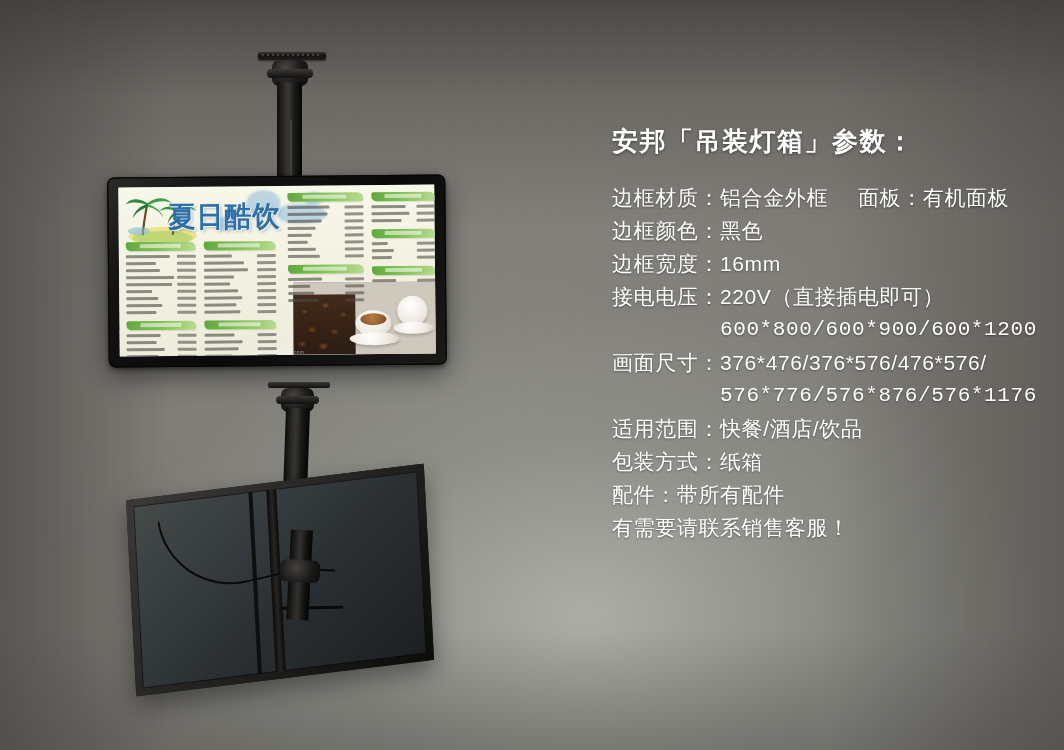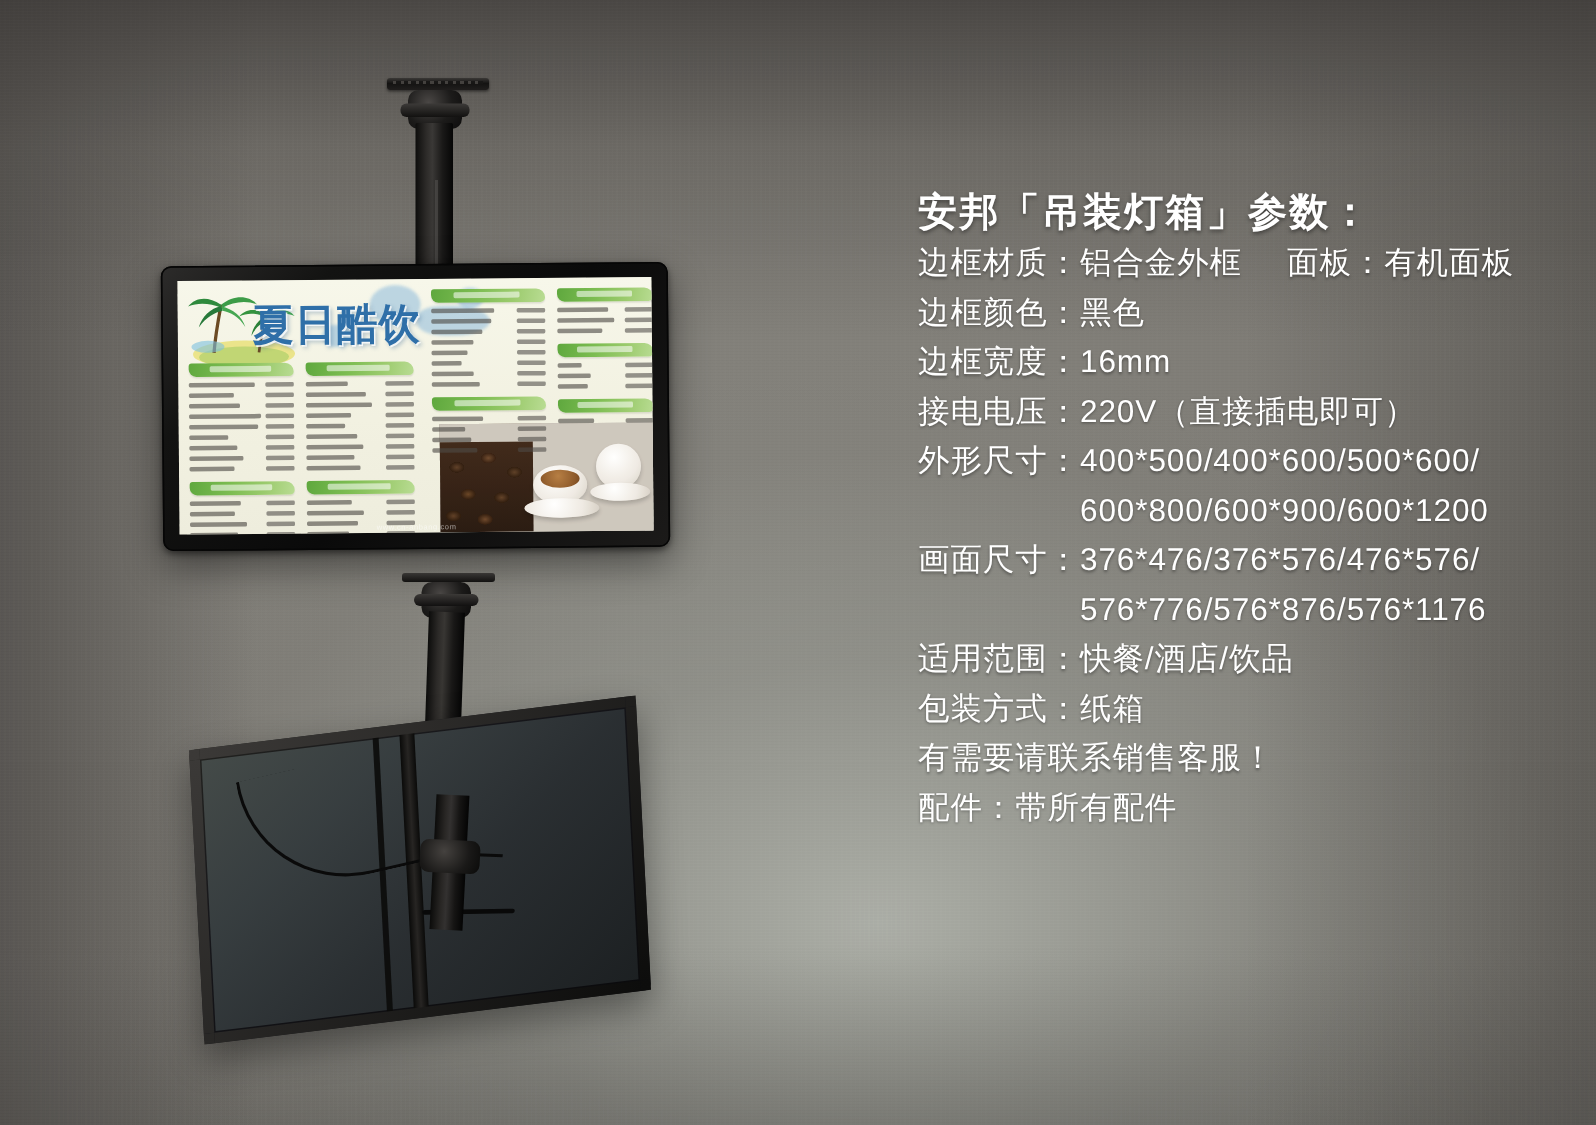--- a/index.html
+++ b/index.html
@@ -344,31 +344,32 @@
   .spec {
     position: absolute;
     left: 612px; top: 124px;
     width: 430px;
     color: #ffffff;
   }
   .spec-title {
     font-size: 26px;
     font-weight: bold;
     letter-spacing: 1.5px;
+    margin-bottom: 22px;
     text-shadow: 0 1px 3px rgba(0,0,0,.45);
     white-space: nowrap;
   }
   .spec-line {
     font-size: 21px;
     line-height: 33px;
     letter-spacing: .6px;
     white-space: nowrap;
     text-shadow: 0 1px 2px rgba(0,0,0,.38);
   }
-  .spec-line.indent { padding-left: 108px; }
+  .spec-line.indent { padding-left: 108px; font-family: Liberation Mono, monospace; }
   .spec-line .lbl { }
   .spec-line .sep { }
   .spec-line .val { }
   .spec-line .extra { margin-left: 30px; }
 </style>
 </head>
 <body>
 
 <div id="stage">
 
@@ -665,24 +666,23 @@
   <div class="pole-mid2"></div>
   <div class="clamp"></div>
 
   <div class="spec">
     <div class="spec-title">安邦「吊装灯箱」参数：</div>
     <div id="spec-lines">
         <div class="spec-line"><span class="lbl">边框材质</span><span class="sep">：</span><span class="val">铝合金外框</span><span class="extra">面板：有机面板</span></div>
         <div class="spec-line"><span class="lbl">边框颜色</span><span class="sep">：</span><span class="val">黑色</span></div>
         <div class="spec-line"><span class="lbl">边框宽度</span><span class="sep">：</span><span class="val">16mm</span></div>
         <div class="spec-line"><span class="lbl">接电电压</span><span class="sep">：</span><span class="val">220V（直接插电即可）</span></div>
-        <div class="spec-line"><span class="lbl">外形尺寸</span><span class="sep">：</span><span class="val">400*500/400*600/500*600/</span></div>
         <div class="spec-line indent"><span class="val">600*800/600*900/600*1200</span></div>
         <div class="spec-line"><span class="lbl">画面尺寸</span><span class="sep">：</span><span class="val">376*476/376*576/476*576/</span></div>
         <div class="spec-line indent"><span class="val">576*776/576*876/576*1176</span></div>
         <div class="spec-line"><span class="lbl">适用范围</span><span class="sep">：</span><span class="val">快餐/酒店/饮品</span></div>
         <div class="spec-line"><span class="lbl">包装方式</span><span class="sep">：</span><span class="val">纸箱</span></div>
+        <div class="spec-line"><span class="lbl">配件</span><span class="sep">：</span><span class="val">带所有配件</span></div>
         <div class="spec-line"><span class="lbl">有需要请联系销售客服！</span></div>
-        <div class="spec-line"><span class="lbl">配件</span><span class="sep">：</span><span class="val">带所有配件</span></div>
       </div>
   </div>
 
 </div>
 
 </body></html>

